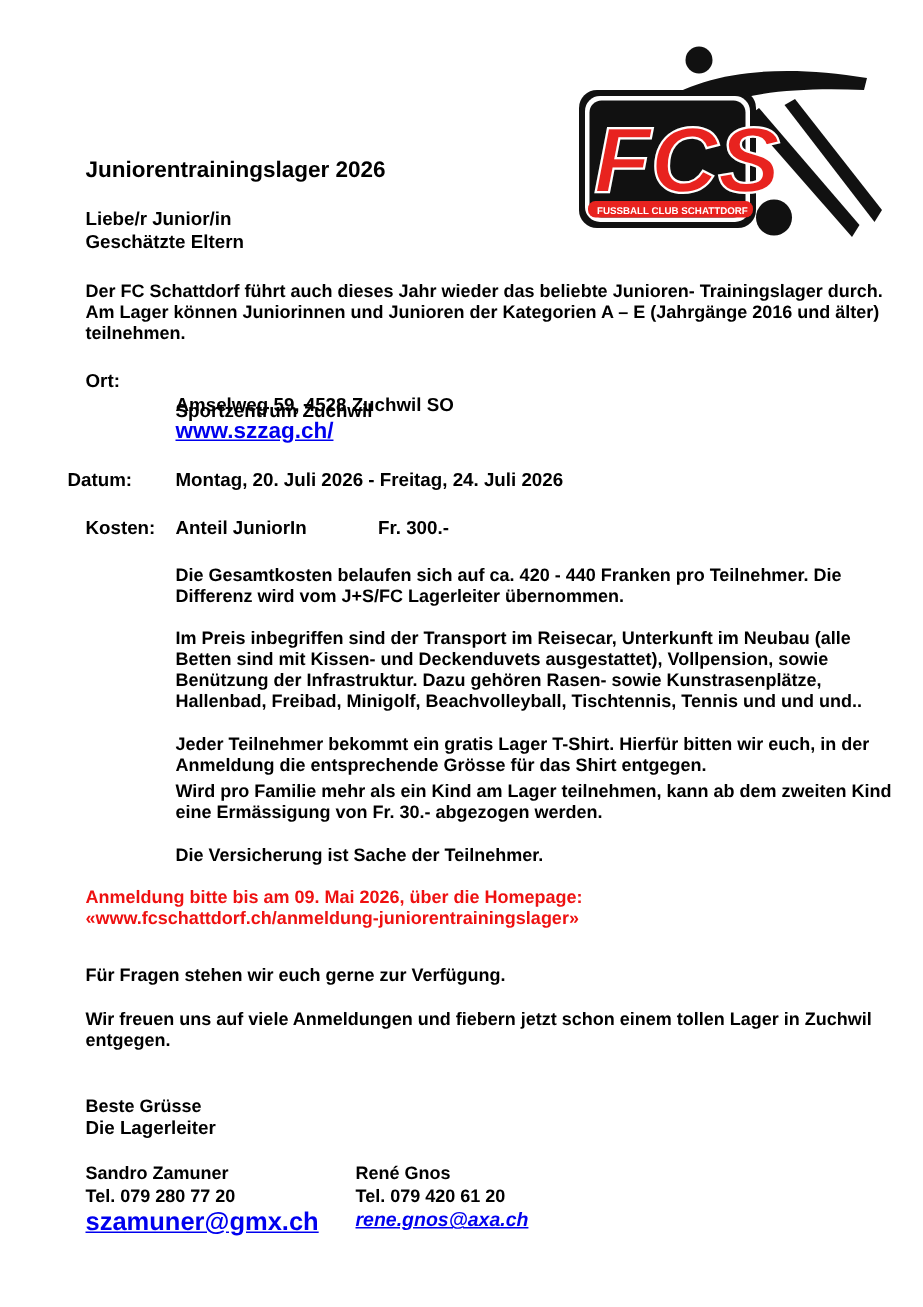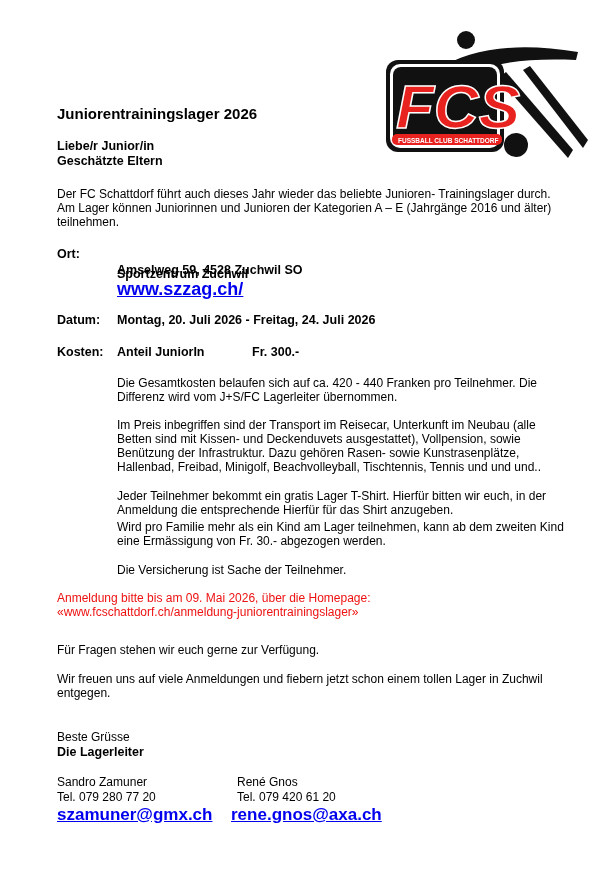--- a/index.html
+++ b/index.html
@@ -3,21 +3,21 @@
 <meta charset="utf-8">
 <style>
   html, body { margin: 0; padding: 0; background: #ffffff; }
   body {
     width: 615px; height: 871px; position: relative; overflow: hidden;
     font-family: "Liberation Sans", sans-serif; color: #000; font-size: 12px;
   }
   .abs { position: absolute; white-space: nowrap; }
   .title { font-size: 15px; font-weight: bold; }
   .bold13 { font-size: 12.5px; font-weight: bold; }
-  .t12 { font-size: 12px; line-height: 14px; }
+  .t12 { font-size: 12px; line-height: 14px; font-weight: bold; }
   .link { color: #0000ee; text-decoration: underline; font-weight: bold; }
   .red { color: #ee1111; text-align: right; }
   .logo { position: absolute; left: 378px; top: 30px; width: 215px; height: 145px; }
 </style>
 </head>
 <body>
 
 <div class="logo">
   <svg width="215" height="145" viewBox="0 0 215 145">
 
@@ -42,39 +42,39 @@
 <div class="abs bold13" style="left:57px; top:139px;">Liebe/r Junior/in</div>
 <div class="abs bold13" style="left:57px; top:154px;">Geschätzte Eltern</div>
 
 <div class="abs t12" style="left:57px; top:187px;">Der FC Schattdorf führt auch dieses Jahr wieder das beliebte Junioren- Trainingslager durch.</div>
 <div class="abs t12" style="left:57px; top:201px;">Am Lager können Juniorinnen und Junioren der Kategorien A – E (Jahrgänge 2016 und älter)</div>
 <div class="abs t12" style="left:57px; top:215px;">teilnehmen.</div>
 
 <div class="abs bold13" style="left:57px; top:247px;">Ort:</div>
 <div class="abs bold13" style="left:117px; top:247px;margin-top:20px;">Sportzentrum Zuchwil</div>
 <div class="abs bold13" style="left:117px; top:263px;">Amselweg 59, 4528 Zuchwil SO</div>
-<a class="abs link" style="left:117px; top:279px; font-size:18px;">www.szzag.ch/</a>
+<a class="abs link" style="left:117px; top:279px; font-size:15px;">www.szzag.ch/</a>
 
-<div class="abs bold13" style="left:57px; top:313px;">Datum:</div>
+<div class="abs bold13" style="left:45px; top:313px;">Datum:</div>
 <div class="abs bold13" style="left:117px; top:313px;">Montag, 20. Juli 2026 - Freitag, 24. Juli 2026</div>
 
 <div class="abs bold13" style="left:57px; top:345px;">Kosten:</div>
 <div class="abs bold13" style="left:117px; top:345px;">Anteil JuniorIn</div>
 <div class="abs bold13" style="left:252px; top:345px;">Fr. 300.-</div>
 
 <div class="abs t12" style="left:117px; top:376px;">Die Gesamtkosten belaufen sich auf ca. 420 - 440 Franken pro Teilnehmer. Die</div>
 <div class="abs t12" style="left:117px; top:390px;">Differenz wird vom J+S/FC Lagerleiter übernommen.</div>
 
 <div class="abs t12" style="left:117px; top:418px;">Im Preis inbegriffen sind der Transport im Reisecar, Unterkunft im Neubau (alle</div>
 <div class="abs t12" style="left:117px; top:432px;">Betten sind mit Kissen- und Deckenduvets ausgestattet), Vollpension, sowie</div>
 <div class="abs t12" style="left:117px; top:446px;">Benützung der Infrastruktur. Dazu gehören Rasen- sowie Kunstrasenplätze,</div>
 <div class="abs t12" style="left:117px; top:460px;">Hallenbad, Freibad, Minigolf, Beachvolleyball, Tischtennis, Tennis und und und..</div>
 
 <div class="abs t12" style="left:117px; top:489px;">Jeder Teilnehmer bekommt ein gratis Lager T-Shirt. Hierfür bitten wir euch, in der</div>
-<div class="abs t12" style="left:117px; top:503px;">Anmeldung die entsprechende Hierfür für das Shirt anzugeben.</div>
+<div class="abs t12" style="left:117px; top:503px;">Anmeldung die entsprechende Grösse für das Shirt entgegen.</div>
 
 <div class="abs t12" style="left:117px; top:520px;">Wird pro Familie mehr als ein Kind am Lager teilnehmen, kann ab dem zweiten Kind</div>
 <div class="abs t12" style="left:117px; top:534px;">eine Ermässigung von Fr. 30.- abgezogen werden.</div>
 
 <div class="abs t12" style="left:117px; top:563px;">Die Versicherung ist Sache der Teilnehmer.</div>
 
 <div class="abs t12 red" style="left:57px; top:591px;">Anmeldung bitte bis am 09. Mai 2026, über die Homepage:</div>
 <a class="abs t12 red" style="left:57px; top:605px; text-decoration:none;">«www.fcschattdorf.ch/anmeldung-juniorentrainingslager»</a>
 
 <div class="abs t12" style="left:57px; top:643px;">Für Fragen stehen wir euch gerne zur Verfügung.</div>
@@ -83,13 +83,13 @@
 
 <div class="abs t12" style="left:57px; top:730px;">Beste Grüsse</div>
 <div class="abs bold13" style="left:57px; top:745px;">Die Lagerleiter</div>
 
 <div class="abs t12" style="left:57px; top:775px;">Sandro Zamuner</div>
 <div class="abs t12" style="left:57px; top:790px;">Tel. 079 280 77 20</div>
 <a class="abs link" style="left:57px; top:805px; font-size:17px;">szamuner@gmx.ch</a>
 
 <div class="abs t12" style="left:237px; top:775px;">René Gnos</div>
 <div class="abs t12" style="left:237px; top:790px;">Tel. 079 420 61 20</div>
-<a class="abs link" style="left:231px; top:805px; font-size:17px;">rene.gnos@axa.ch</a>
+<a class="abs link" style="left:237px; top:805px; font-size:13px;font-style:italic;">rene.gnos@axa.ch</a>
 
 </body></html>

